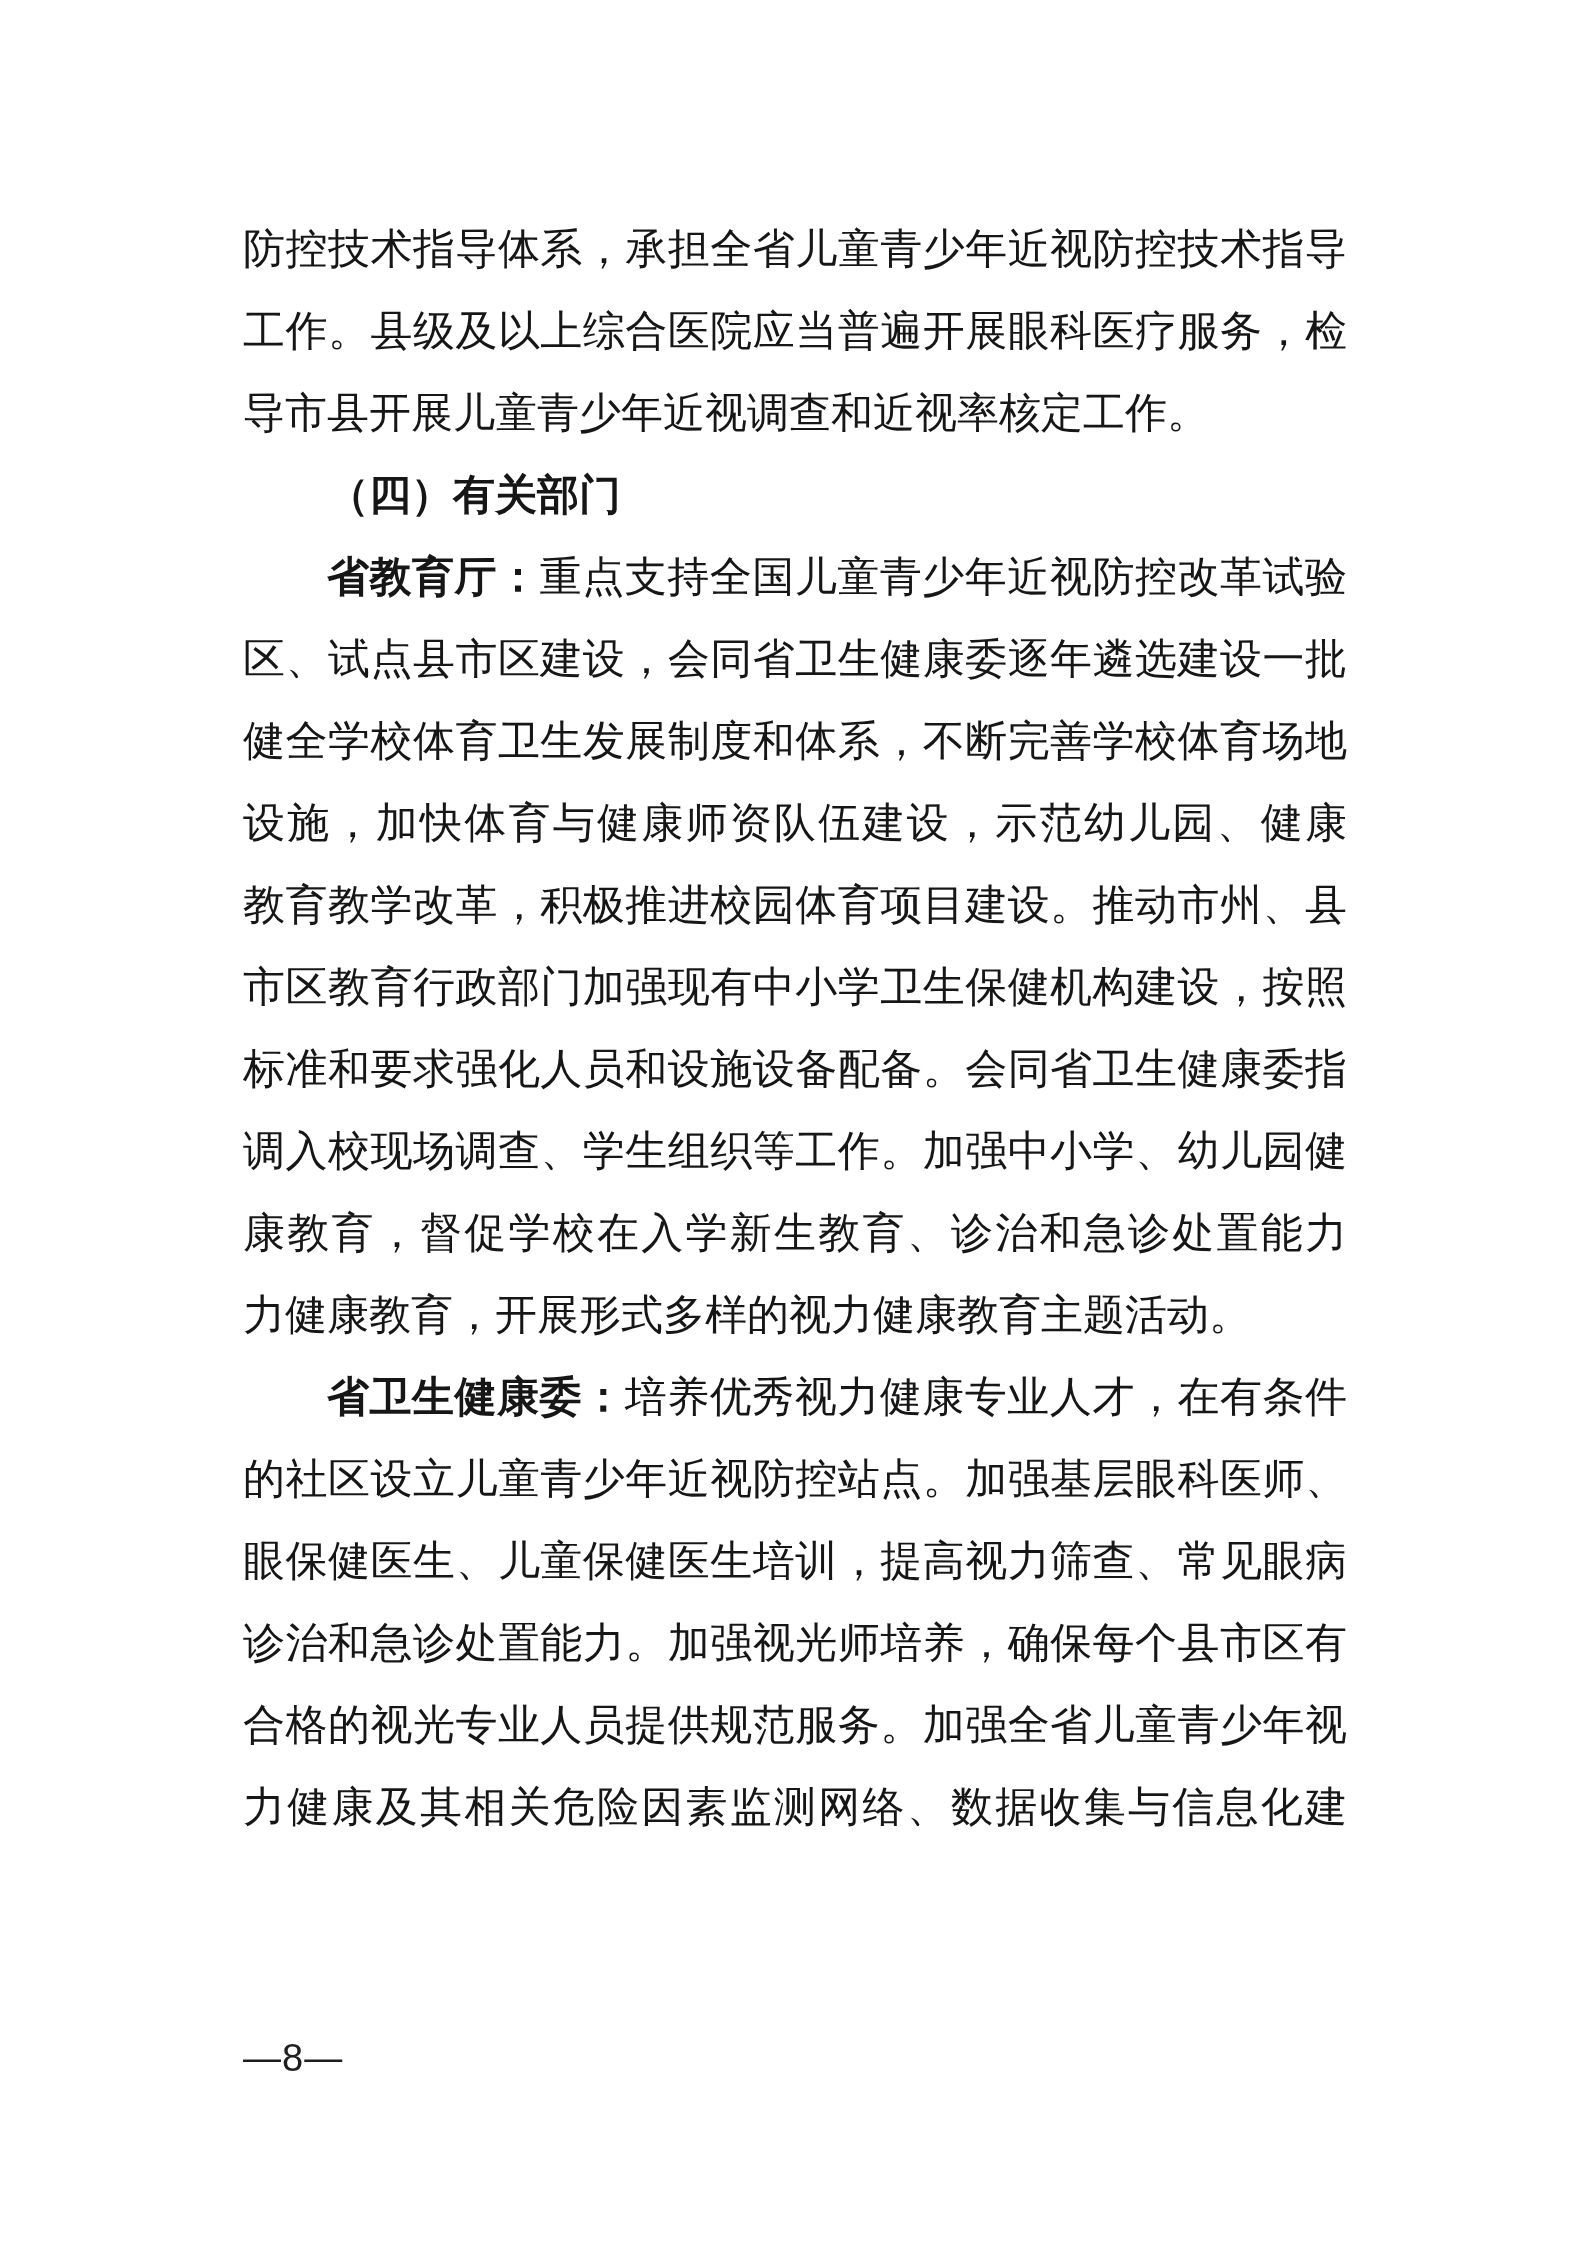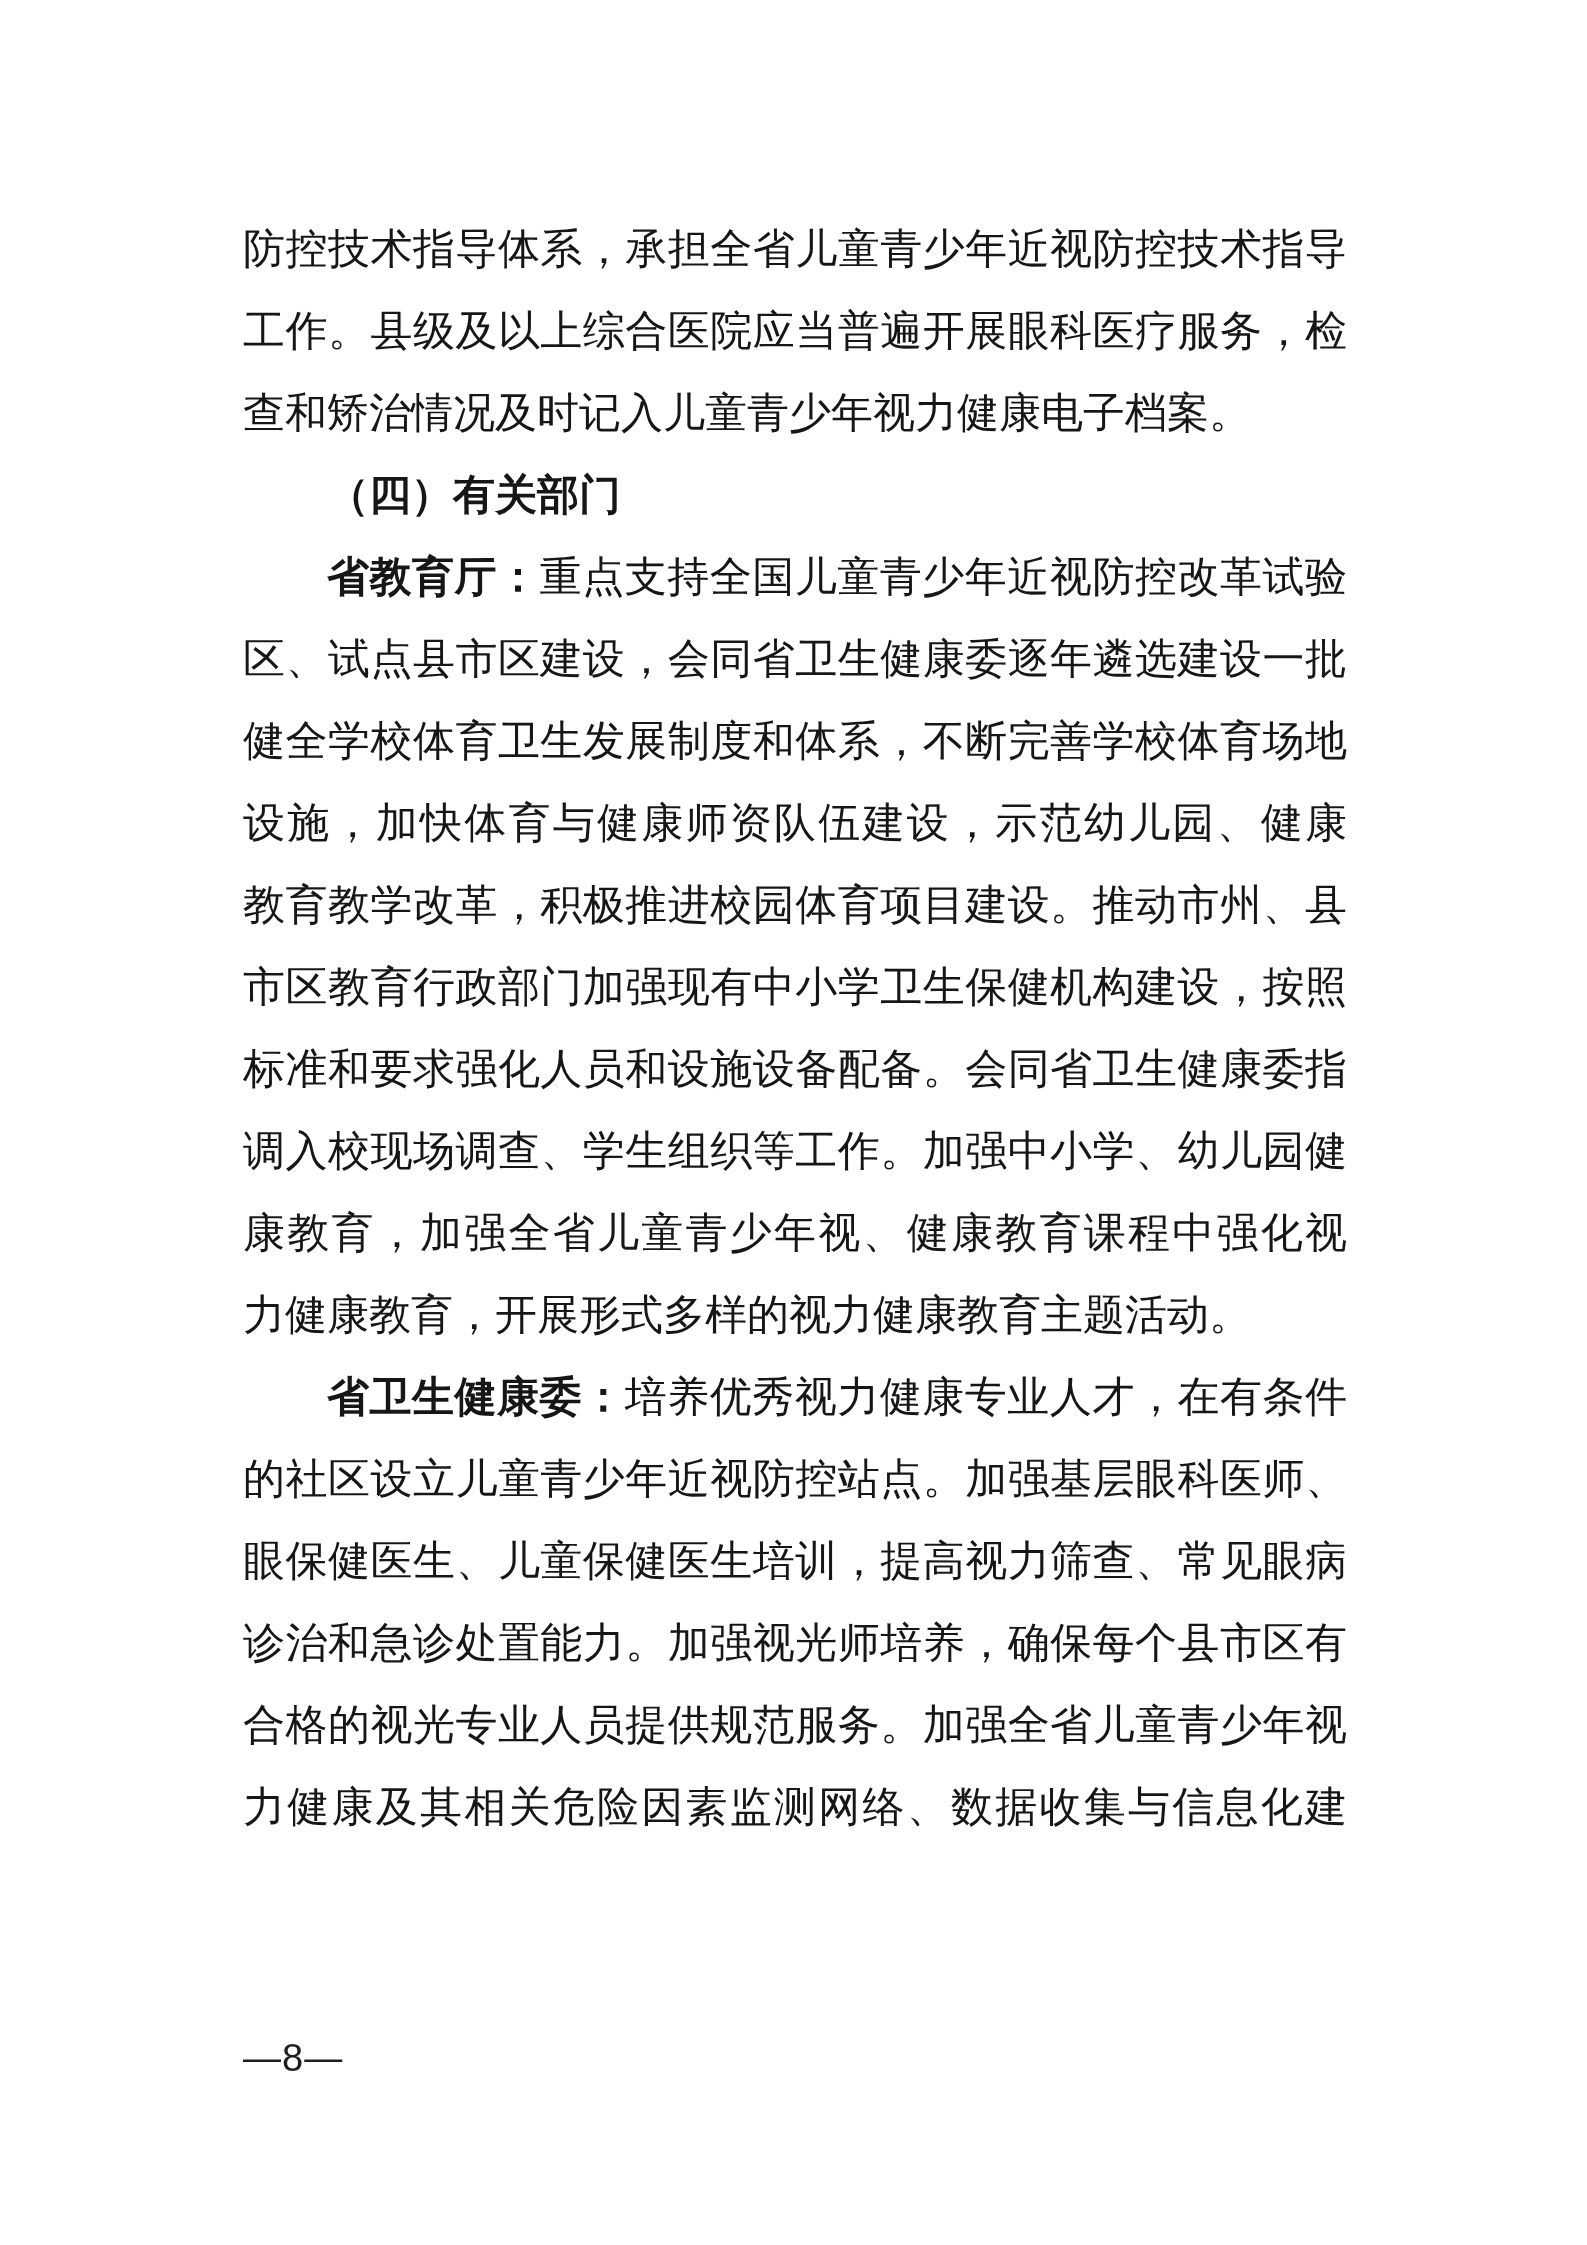--- a/index.html
+++ b/index.html
@@ -52,31 +52,31 @@
     letter-spacing: 1px;
   }
 </style>
 </head>
 <body>
 
 <div class="page">
   <div class="text-block" id="text-block">
       <div class="line justify">防控技术指导体系，承担全省儿童青少年近视防控技术指导</div>
       <div class="line justify">工作。县级及以上综合医院应当普遍开展眼科医疗服务，检</div>
-      <div class="line">查和矫治情况及时记入儿童青少年视力健康电子档案。</div>
+      <div class="line">导市县开展儿童青少年近视调查和近视率核定工作。</div>
       <div class="line indent heading">（四）有关部门</div>
       <div class="line justify indent"><span class="lead">省教育厅：</span>重点支持全国儿童青少年近视防控改革试验</div>
       <div class="line justify">区、试点县市区建设，会同省卫生健康委逐年遴选建设一批</div>
       <div class="line justify">健全学校体育卫生发展制度和体系，不断完善学校体育场地</div>
       <div class="line justify">设施，加快体育与健康师资队伍建设，示范幼儿园、健康</div>
       <div class="line justify">教育教学改革，积极推进校园体育项目建设。推动市州、县</div>
       <div class="line justify">市区教育行政部门加强现有中小学卫生保健机构建设，按照</div>
       <div class="line justify">标准和要求强化人员和设施设备配备。会同省卫生健康委指</div>
       <div class="line justify">调入校现场调查、学生组织等工作。加强中小学、幼儿园健</div>
-      <div class="line justify">康教育，加强全省儿童青少年视、健康教育课程中强化视</div>
+      <div class="line justify">康教育，督促学校在入学新生教育、诊治和急诊处置能力</div>
       <div class="line">力健康教育，开展形式多样的视力健康教育主题活动。</div>
       <div class="line justify indent"><span class="lead">省卫生健康委：</span>培养优秀视力健康专业人才，在有条件</div>
       <div class="line justify">的社区设立儿童青少年近视防控站点。加强基层眼科医师、</div>
       <div class="line justify">眼保健医生、儿童保健医生培训，提高视力筛查、常见眼病</div>
       <div class="line justify">诊治和急诊处置能力。加强视光师培养，确保每个县市区有</div>
       <div class="line justify">合格的视光专业人员提供规范服务。加强全省儿童青少年视</div>
       <div class="line justify">力健康及其相关危险因素监测网络、数据收集与信息化建</div>
     </div>
   <div class="page-number">—8—</div>
 </div>

